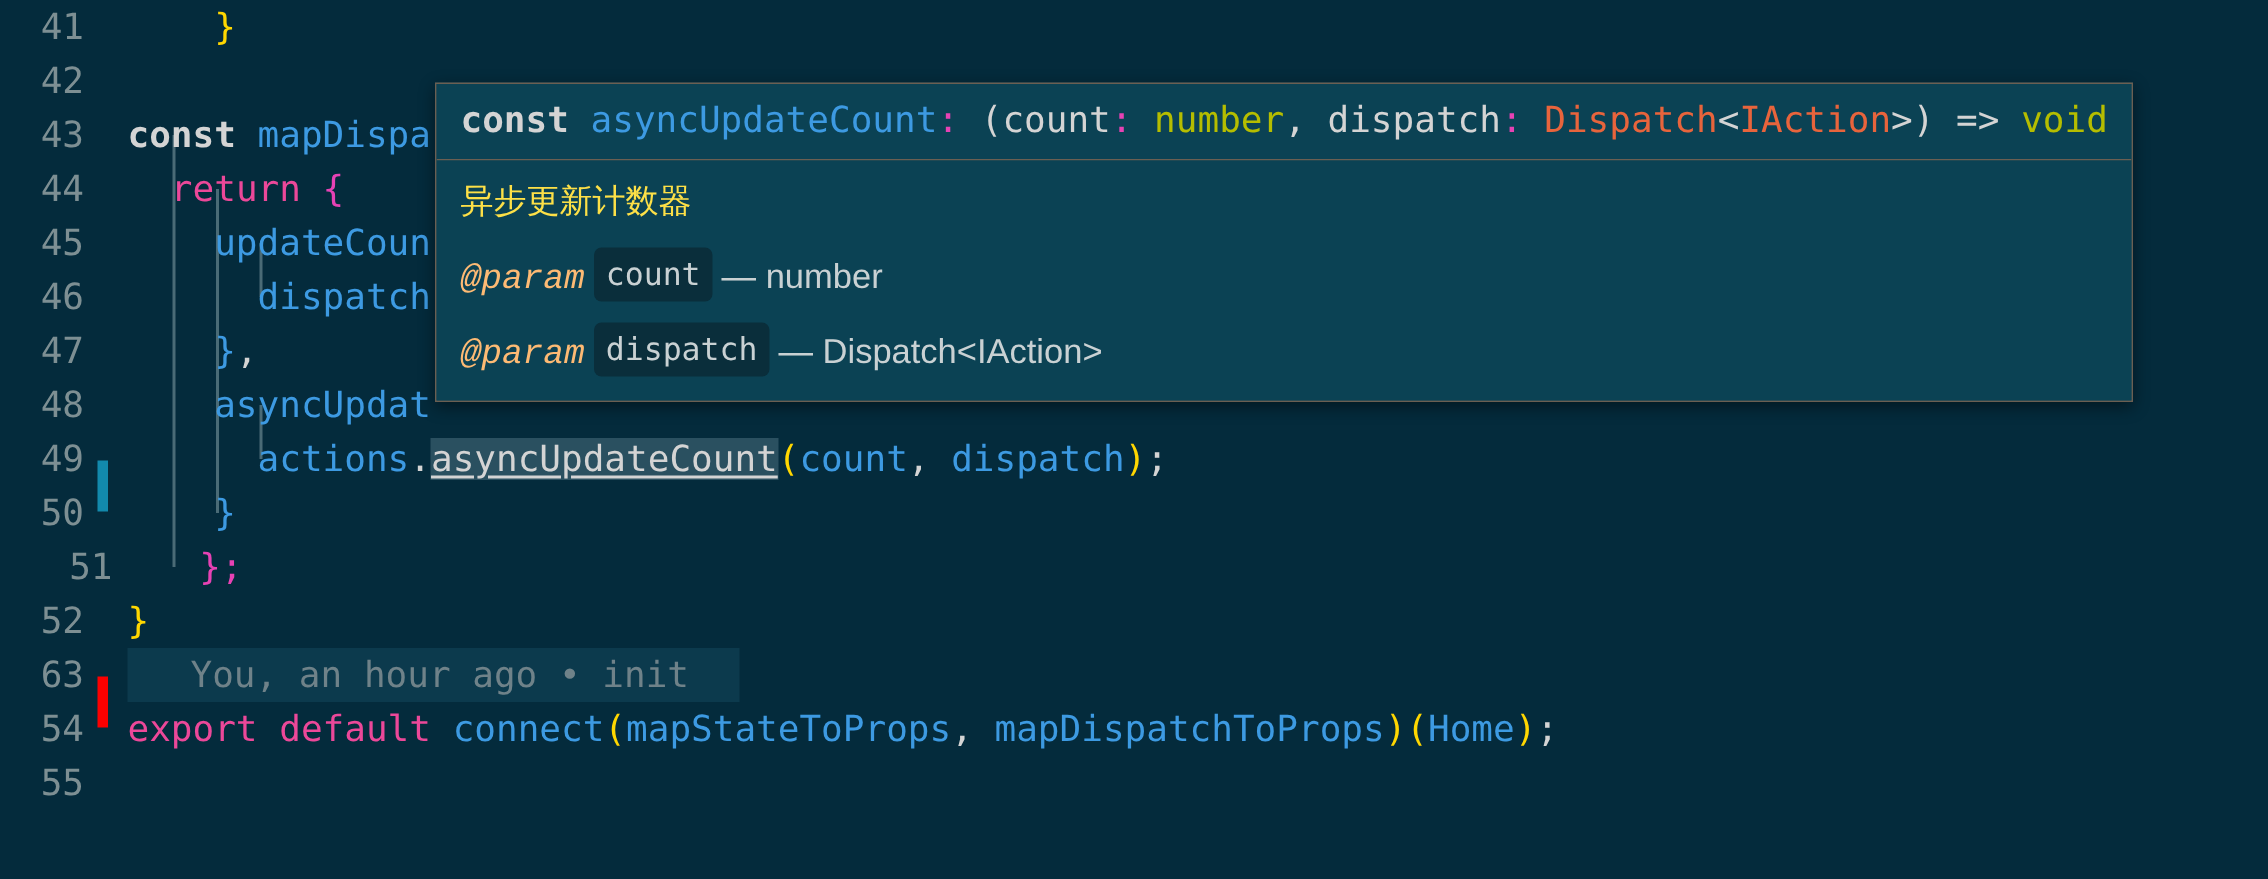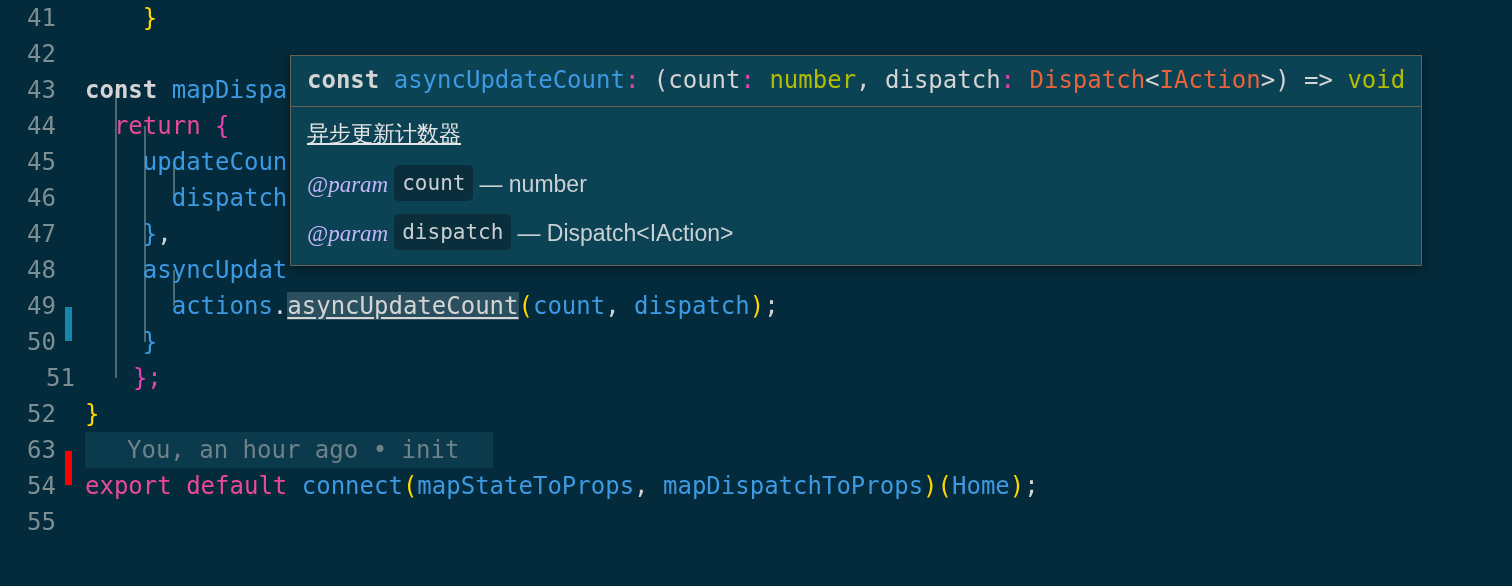--- a/index.html
+++ b/index.html
@@ -106,34 +106,33 @@
     padding:12px 16px 14px 16px;
     background:#0b4254;
     font-family:"Liberation Sans", sans-serif;
     font-size:22px;
     color:#c9d1d3;
   }
   .tt-desc {
     font-size:22px;
     line-height:30px;
     padding-bottom:4px;
-    color:#e5e5e5;
-    text-decoration:underline;
+    color:#fde047;
   }
   .tt-param {
     line-height:34px;
     margin-top:12px;
     font-size:23px;
     color:#c9d1d3;
     white-space:nowrap;
   }
   .tt-tag {
     font-style:italic;
-    font-family:Liberation Serif, serif;
-    color:#c4b5fd;
+    font-family:Liberation Mono, monospace;
+    color:#fdba74;
   }
   .chip {
     display:inline-block;
     background:#0a2e3b;
     border-radius:5px;
     padding:1px 8px;
     margin:0 6px;
     font-family:"DejaVu Sans Mono", monospace;
     font-size:21px;
     color:#c9d1d3;

